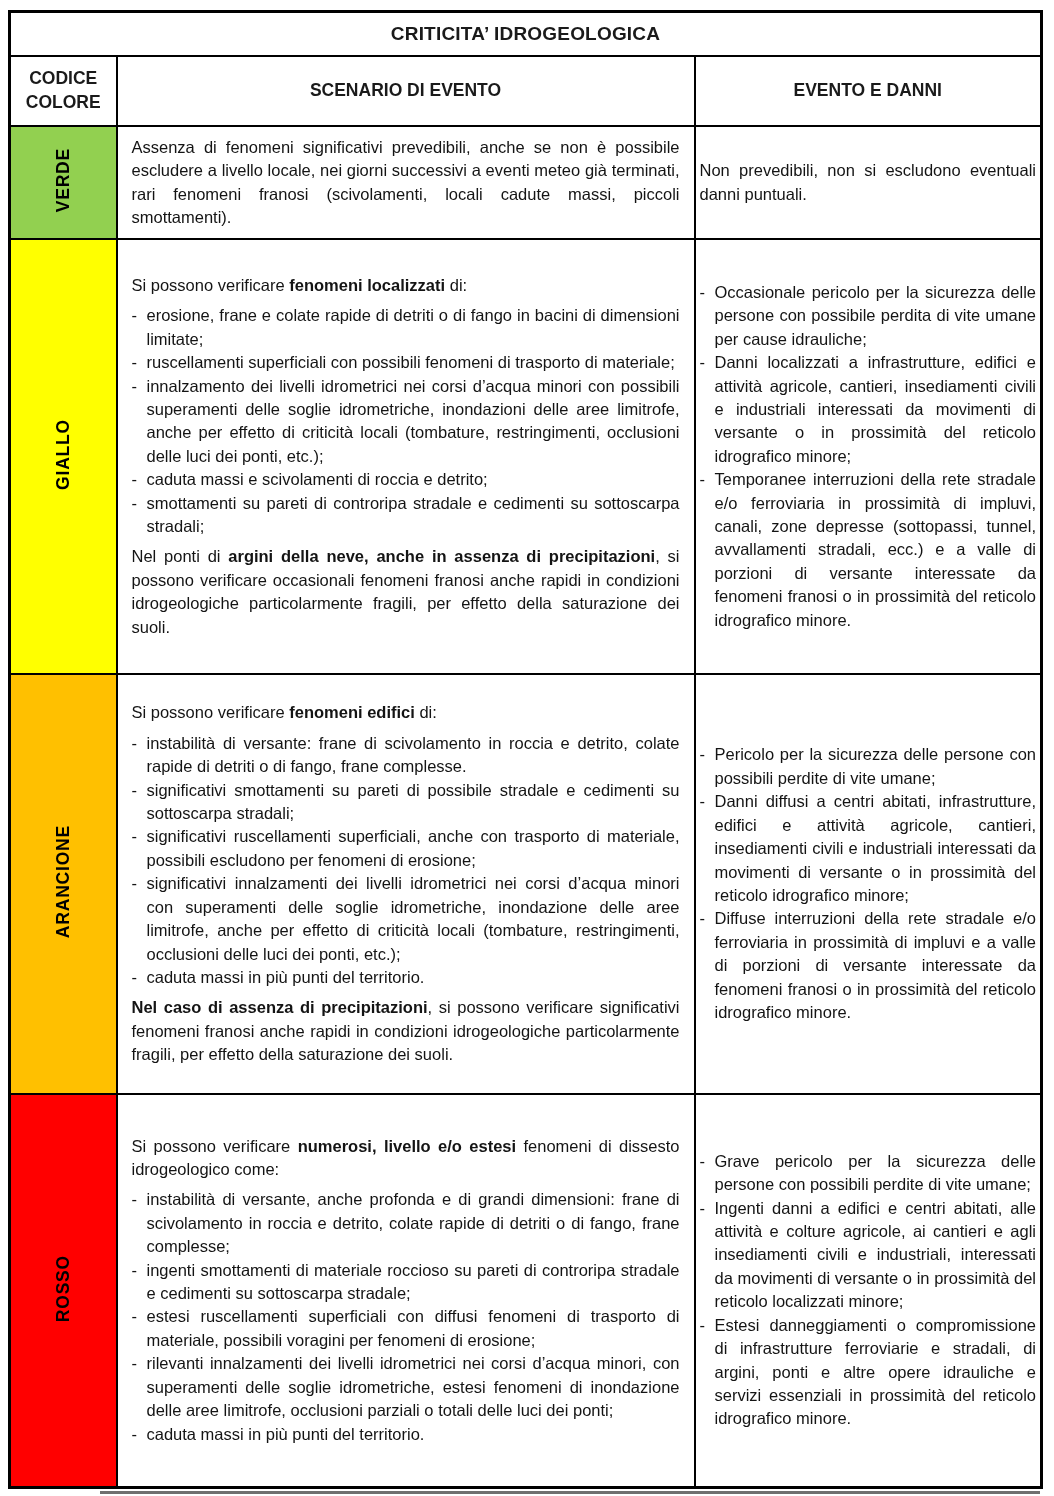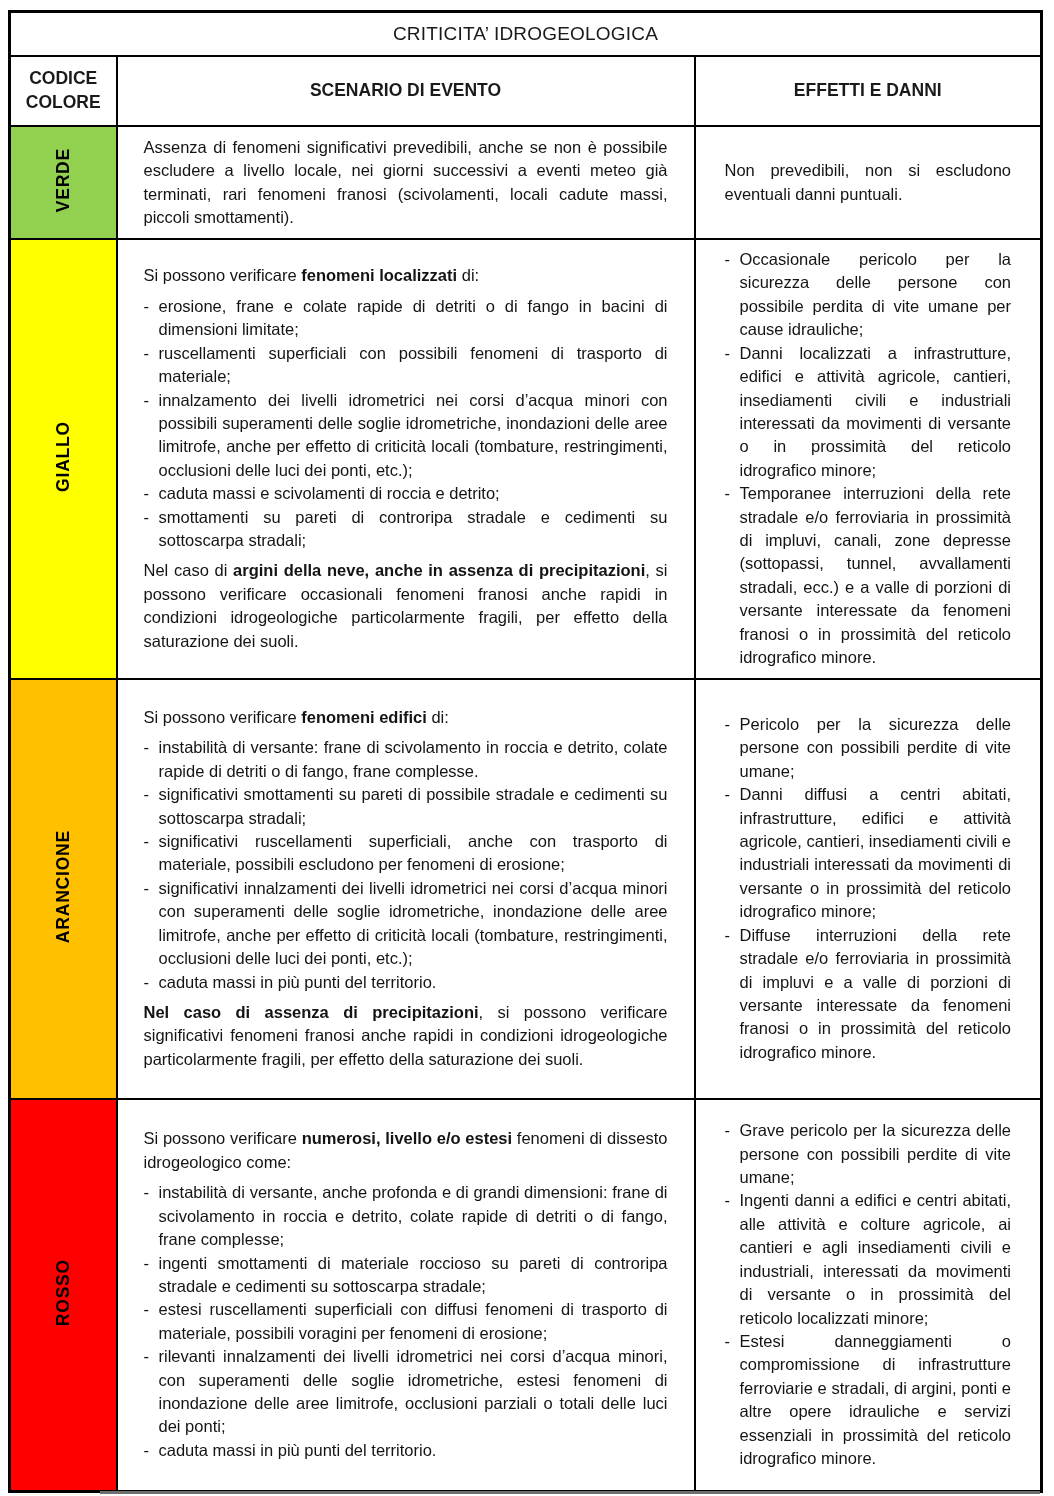--- a/index.html
+++ b/index.html
@@ -21,21 +21,21 @@
     border: 3px solid #000;
   }
   th, td { border: 2px solid #000; }
   col.c-code { width: 107px; }
   col.c-scenario { width: 578px; }
   col.c-effects { width: 347px; }
 
   th.title-cell {
     height: 40px;
     font-size: 19px;
-    font-weight: 400;
+    font-weight: 700;
     text-align: center;
     vertical-align: middle;
     letter-spacing: 0.2px;
   }
   th.col-header {
     height: 64px;
     font-size: 17.5px;
     font-weight: 700;
     text-align: center;
     vertical-align: middle;
@@ -57,24 +57,24 @@
     letter-spacing: 0.8px;
     color: #000;
     white-space: nowrap;
   }
 
   td.text-cell {
     vertical-align: middle;
     text-align: justify;
     font-size: 16.5px;
     line-height: 1.42;
-    padding: 8px 26px;
+    padding: 8px 14px;
     color: #141414;
   }
-  td.effects-cell { padding: 8px 29px; }
+  td.effects-cell { padding: 8px 4px; }
 
   .para { margin: 0; }
   .text-cell > * + * { margin-top: 7px; }
   .bullets > * + * { margin-top: 0; }
   .bullet { display: flex; }
   .bullet .dash { flex: 0 0 15px; }
   .bullet .btext { flex: 1 1 auto; text-align: justify; }
   b { font-weight: 700; margin-top: 48px; }
 
   tr.row-verde     { height: 113px; }
@@ -100,21 +100,21 @@
     <col class="c-scenario">
     <col class="c-effects">
   </colgroup>
   <thead>
     <tr>
       <th class="title-cell" colspan="3">CRITICITA’ IDROGEOLOGICA</th>
     </tr>
     <tr>
       <th class="col-header">CODICE COLORE</th>
       <th class="col-header">SCENARIO DI EVENTO</th>
-      <th class="col-header">EFFETTI E DANNI</th>
+      <th class="col-header">EVENTO E DANNI</th>
     </tr>
   </thead>
   <tbody>
       <tr class="row-verde">
         <td class="color-cell" style="background: rgb(146, 208, 80);"><div class="vlabel">VERDE</div></td>
         <td class="text-cell scenario-cell">
           <p class="para"><span>Assenza di fenomeni significativi prevedibili, anche se non è possibile escludere a livello locale, nei giorni successivi a eventi meteo già terminati, rari fenomeni franosi (scivolamenti, locali cadute massi, piccoli smottamenti).</span></p>
         </td>
         <td class="text-cell effects-cell">
           <p class="para"><span>Non prevedibili, non si escludono eventuali danni puntuali.</span></p>
@@ -139,21 +139,21 @@
             </div>
             <div class="bullet">
               <span class="dash">-</span>
               <span class="btext">caduta massi e scivolamenti di roccia e detrito;</span>
             </div>
             <div class="bullet">
               <span class="dash">-</span>
               <span class="btext">smottamenti su pareti di controripa stradale e cedimenti su sottoscarpa stradali;</span>
             </div>
           </div>
-          <p class="para"><span>Nel caso di </span><b>argini della neve, anche in assenza di precipitazioni</b><span>, si possono verificare occasionali fenomeni franosi anche rapidi in condizioni idrogeologiche particolarmente fragili, per effetto della saturazione dei suoli.</span></p>
+          <p class="para"><span>Nel ponti di </span><b>argini della neve, anche in assenza di precipitazioni</b><span>, si possono verificare occasionali fenomeni franosi anche rapidi in condizioni idrogeologiche particolarmente fragili, per effetto della saturazione dei suoli.</span></p>
         </td>
         <td class="text-cell effects-cell">
           <div class="bullets">
             <div class="bullet">
               <span class="dash">-</span>
               <span class="btext">Occasionale pericolo per la sicurezza delle persone con possibile perdita di vite umane per cause idrauliche;</span>
             </div>
             <div class="bullet">
               <span class="dash">-</span>
               <span class="btext">Danni localizzati a infrastrutture, edifici e attività agricole, cantieri, insediamenti civili e industriali interessati da movimenti di versante o in prossimità del reticolo idrografico minore;</span>

